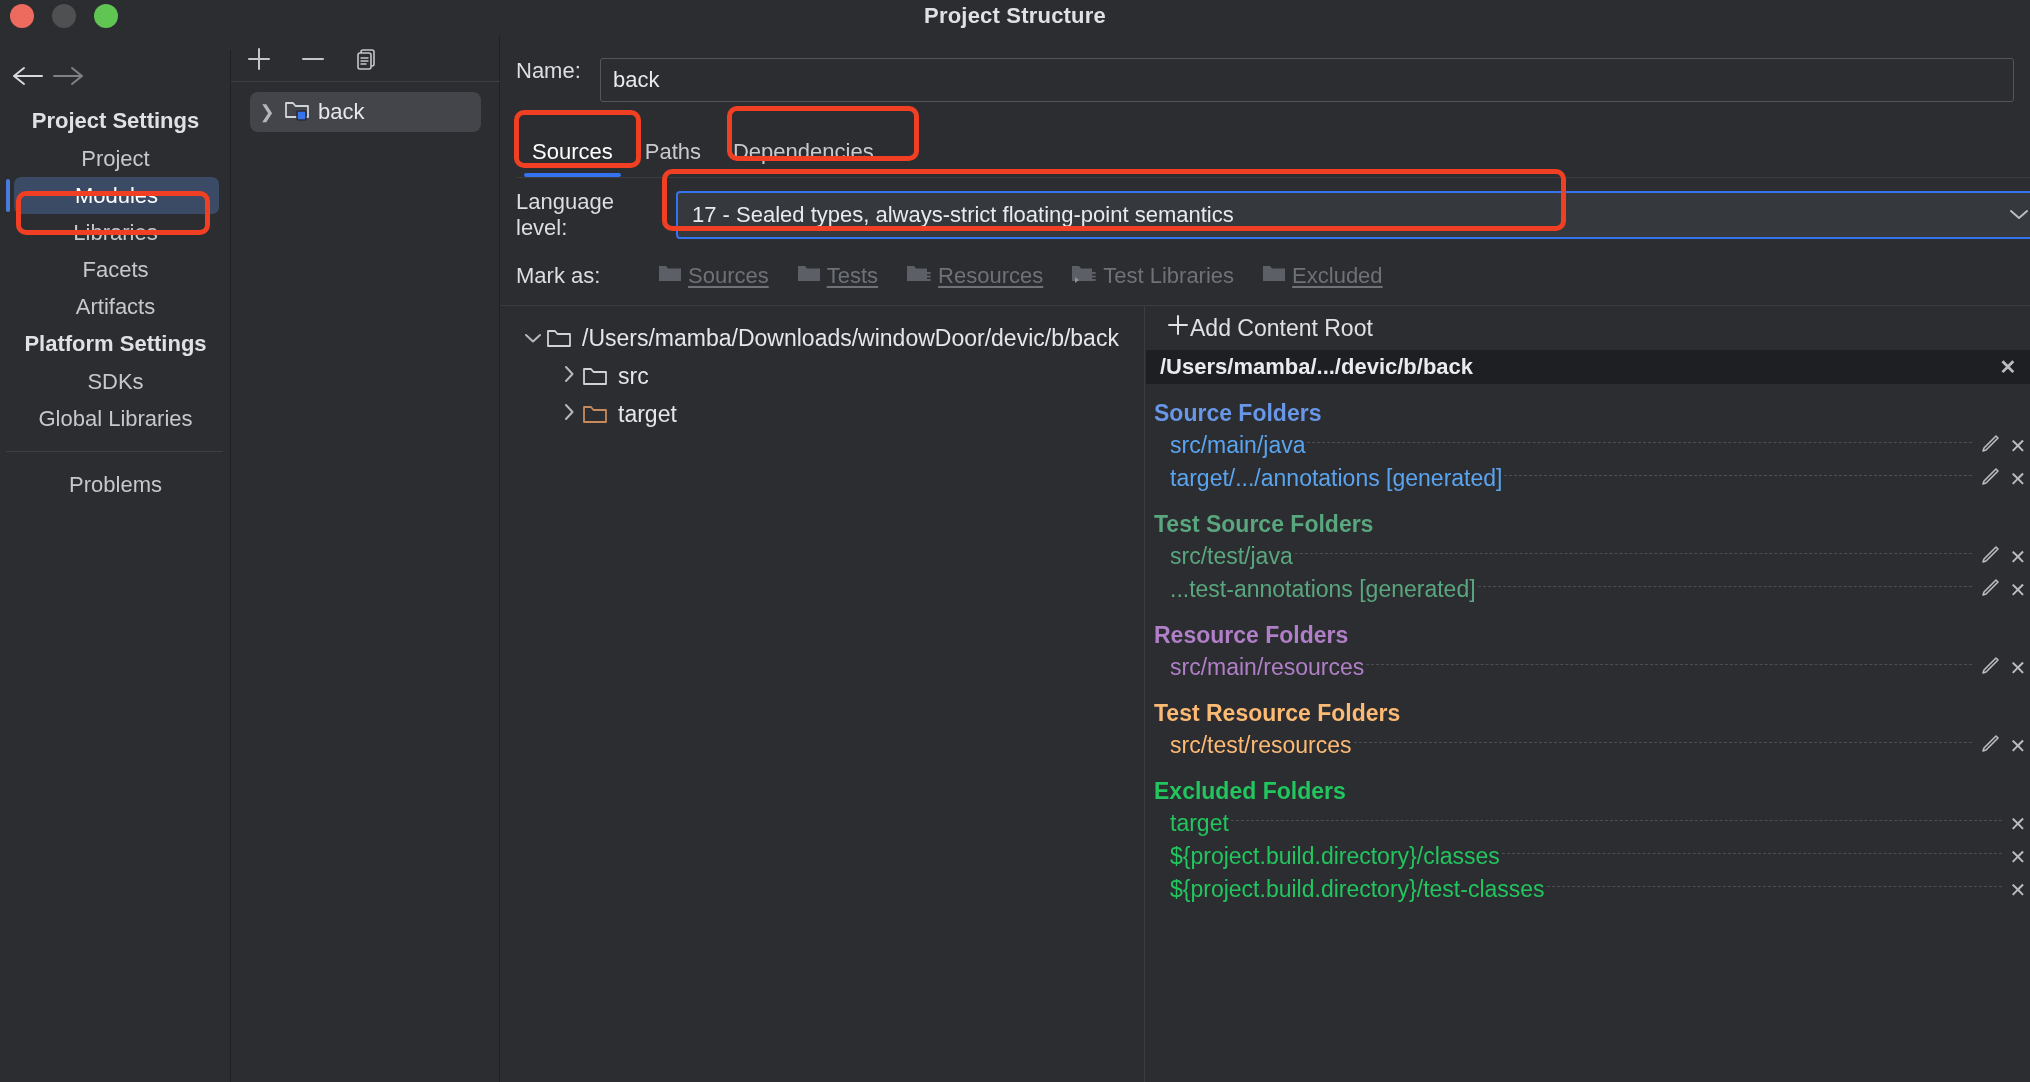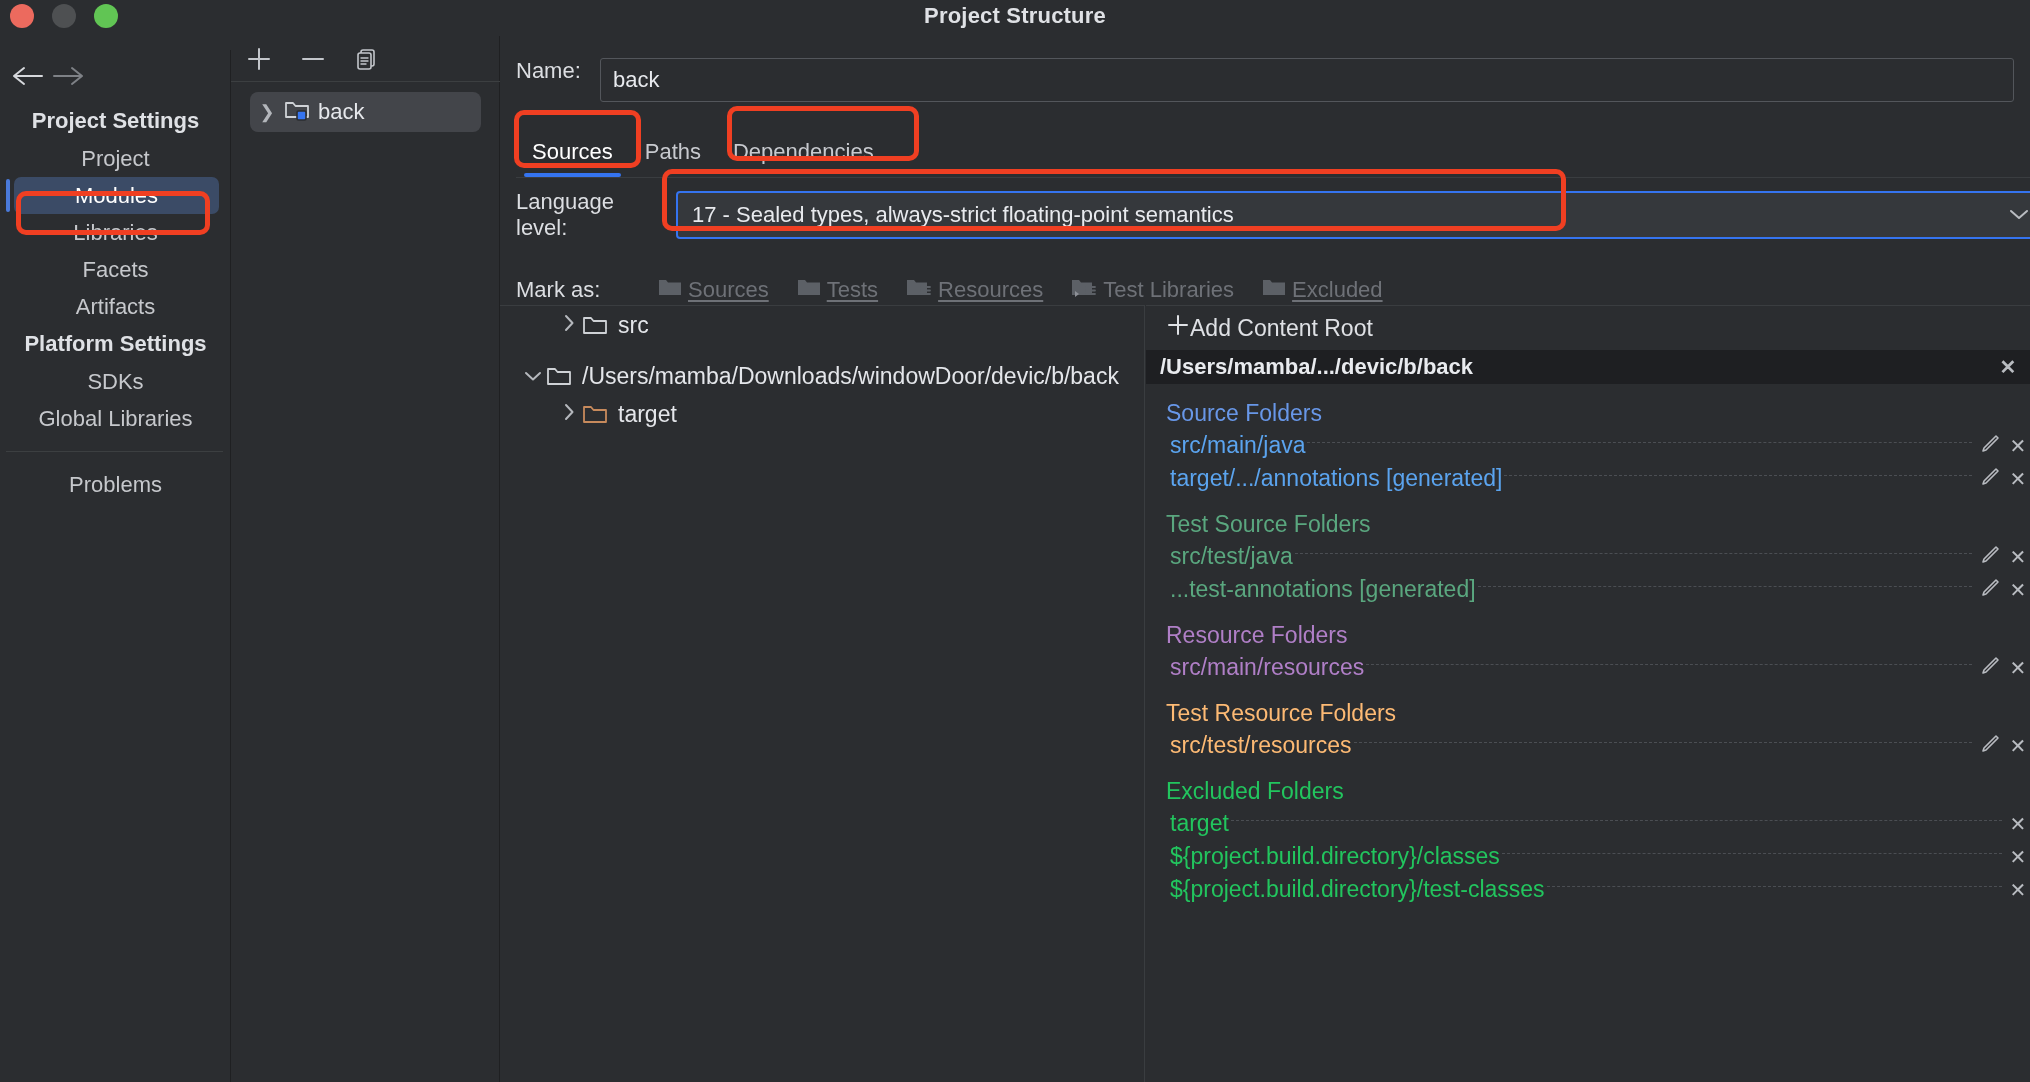--- a/index.html
+++ b/index.html
@@ -128,21 +128,21 @@
   .combo{
     position:absolute; left:160px; top:0; width:1370px; height:48px;
     background:#35383c; border:2px solid #3574f0; border-radius:4px;
     display:flex; align-items:center; padding:0 14px; color:#e8eaee; font-size:22px;
   }
   .combo .cval{ flex:1; }
   .combo .carrow{ color:#b9bcc1; font-size:18px; margin-left:8px;}
 
   .markrow{
     position:absolute; left:16px; top:227px; height:40px; width:1514px;
-    display:flex; align-items:flex-end; gap:0;
+    display:flex; align-items:flex-start; gap:0;
   }
   .lbl-mark{ font-size:22px; color:#dcdee2; width:128px; }
   .markbtn{
     display:flex; align-items:center; gap:6px; font-size:22px; color:#6e7177;
     padding:0 14px;
   }
   .markbtn .u{ text-decoration:underline; text-underline-offset:3px; }
   .fol{ display:inline-block; }
 
   
@@ -166,21 +166,21 @@
     padding-left:20px; font-size:23px; color:#dfe1e5;
   }
   .rootheader{
     background:#1e1f22; height:34px; display:flex; align-items:center;
     font-size:22px; font-weight:bold; color:#e9ebef; padding:0 10px 0 14px;
   }
   .rootheader .rh-path{ flex:1; }
   .xmark{ color:#b9bcc1; font-size:20px; width:24px; text-align:center; }
 
   .grp{ margin-top:12px; }
-  .grp-title{ font-size:23px; font-weight:normal; padding:4px 0 2px 20px; }
+  .grp-title{ font-size:23px; font-weight:bold; padding:4px 0 2px 8px; }
   .grp-row{
     display:flex; align-items:center; height:33px; padding-left:24px; font-size:23px;
   }
   .grp-row .dots{
     flex:1; border-bottom:1px dashed #4b4e53; margin:0 4px 6px 2px; min-width:6px;
   }
   .pen{ width:30px; text-align:center; color:#b9bcc1; }
   .c-src{ color:#6897e8; }
   .c-srcT{ color:#5ba4ef; }
   .c-test{ color:#5aa77f; }
@@ -348,48 +348,48 @@
           <svg width="24" height="20" viewBox="0 0 24 20">
               <path d="M1 3 h7 l2 2.5 H23 V18 H1 Z" fill="#5c6066"></path>
             </svg>
         </span>
         <span class="u">Excluded</span>
       </div>
     </div>
   </div>
 
   <div class="treearea">
+    <div class="trow t-root">
+      <span class="tchev">
+        <svg width="18" height="12" viewBox="0 0 18 12">
+            <path d="M2 3 L9 9.5 L16 3" fill="none" stroke="#b5b8bd" stroke-width="2" stroke-linecap="round" stroke-linejoin="round"></path>
+          </svg>
+      </span>
+      <span class="ticon">
+        <svg width="26" height="22" viewBox="0 0 26 22">
+            <path d="M2 4 h7 l2.5 3 H24 v12 H2 Z" fill="none" stroke="#cfd2d6" stroke-width="1.8" stroke-linejoin="round"></path>
+          </svg>
+      </span>
+      <span>/Users/mamba/Downloads/windowDoor/devic/b/back</span>
+    </div>
+
     <div class="trow t-child">
       <span class="tchev">
         <svg width="12" height="18" viewBox="0 0 12 18">
             <path d="M3 2 L9.5 9 L3 16" fill="none" stroke="#b5b8bd" stroke-width="2" stroke-linecap="round" stroke-linejoin="round"></path>
           </svg>
       </span>
       <span class="ticon">
         <svg width="26" height="22" viewBox="0 0 26 22">
             <path d="M2 4 h7 l2.5 3 H24 v12 H2 Z" fill="none" stroke="#cfd2d6" stroke-width="1.8" stroke-linejoin="round"></path>
           </svg>
       </span>
       <span>src</span>
     </div>
 
-    <div class="trow t-root">
-      <span class="tchev">
-        <svg width="18" height="12" viewBox="0 0 18 12">
-            <path d="M2 3 L9 9.5 L16 3" fill="none" stroke="#b5b8bd" stroke-width="2" stroke-linecap="round" stroke-linejoin="round"></path>
-          </svg>
-      </span>
-      <span class="ticon">
-        <svg width="26" height="22" viewBox="0 0 26 22">
-            <path d="M2 4 h7 l2.5 3 H24 v12 H2 Z" fill="none" stroke="#cfd2d6" stroke-width="1.8" stroke-linejoin="round"></path>
-          </svg>
-      </span>
-      <span>/Users/mamba/Downloads/windowDoor/devic/b/back</span>
-    </div>
-
     <div class="trow t-child">
       <span class="tchev">
         <svg width="12" height="18" viewBox="0 0 12 18">
             <path d="M3 2 L9.5 9 L3 16" fill="none" stroke="#b5b8bd" stroke-width="2" stroke-linecap="round" stroke-linejoin="round"></path>
           </svg>
       </span>
       <span class="ticon">
         <svg width="26" height="22" viewBox="0 0 26 22">
             <path d="M2 4 h7 l2.5 3 H24 v12 H2 Z" fill="none" stroke="#c78a5c" stroke-width="1.8" stroke-linejoin="round"></path>
           </svg>

